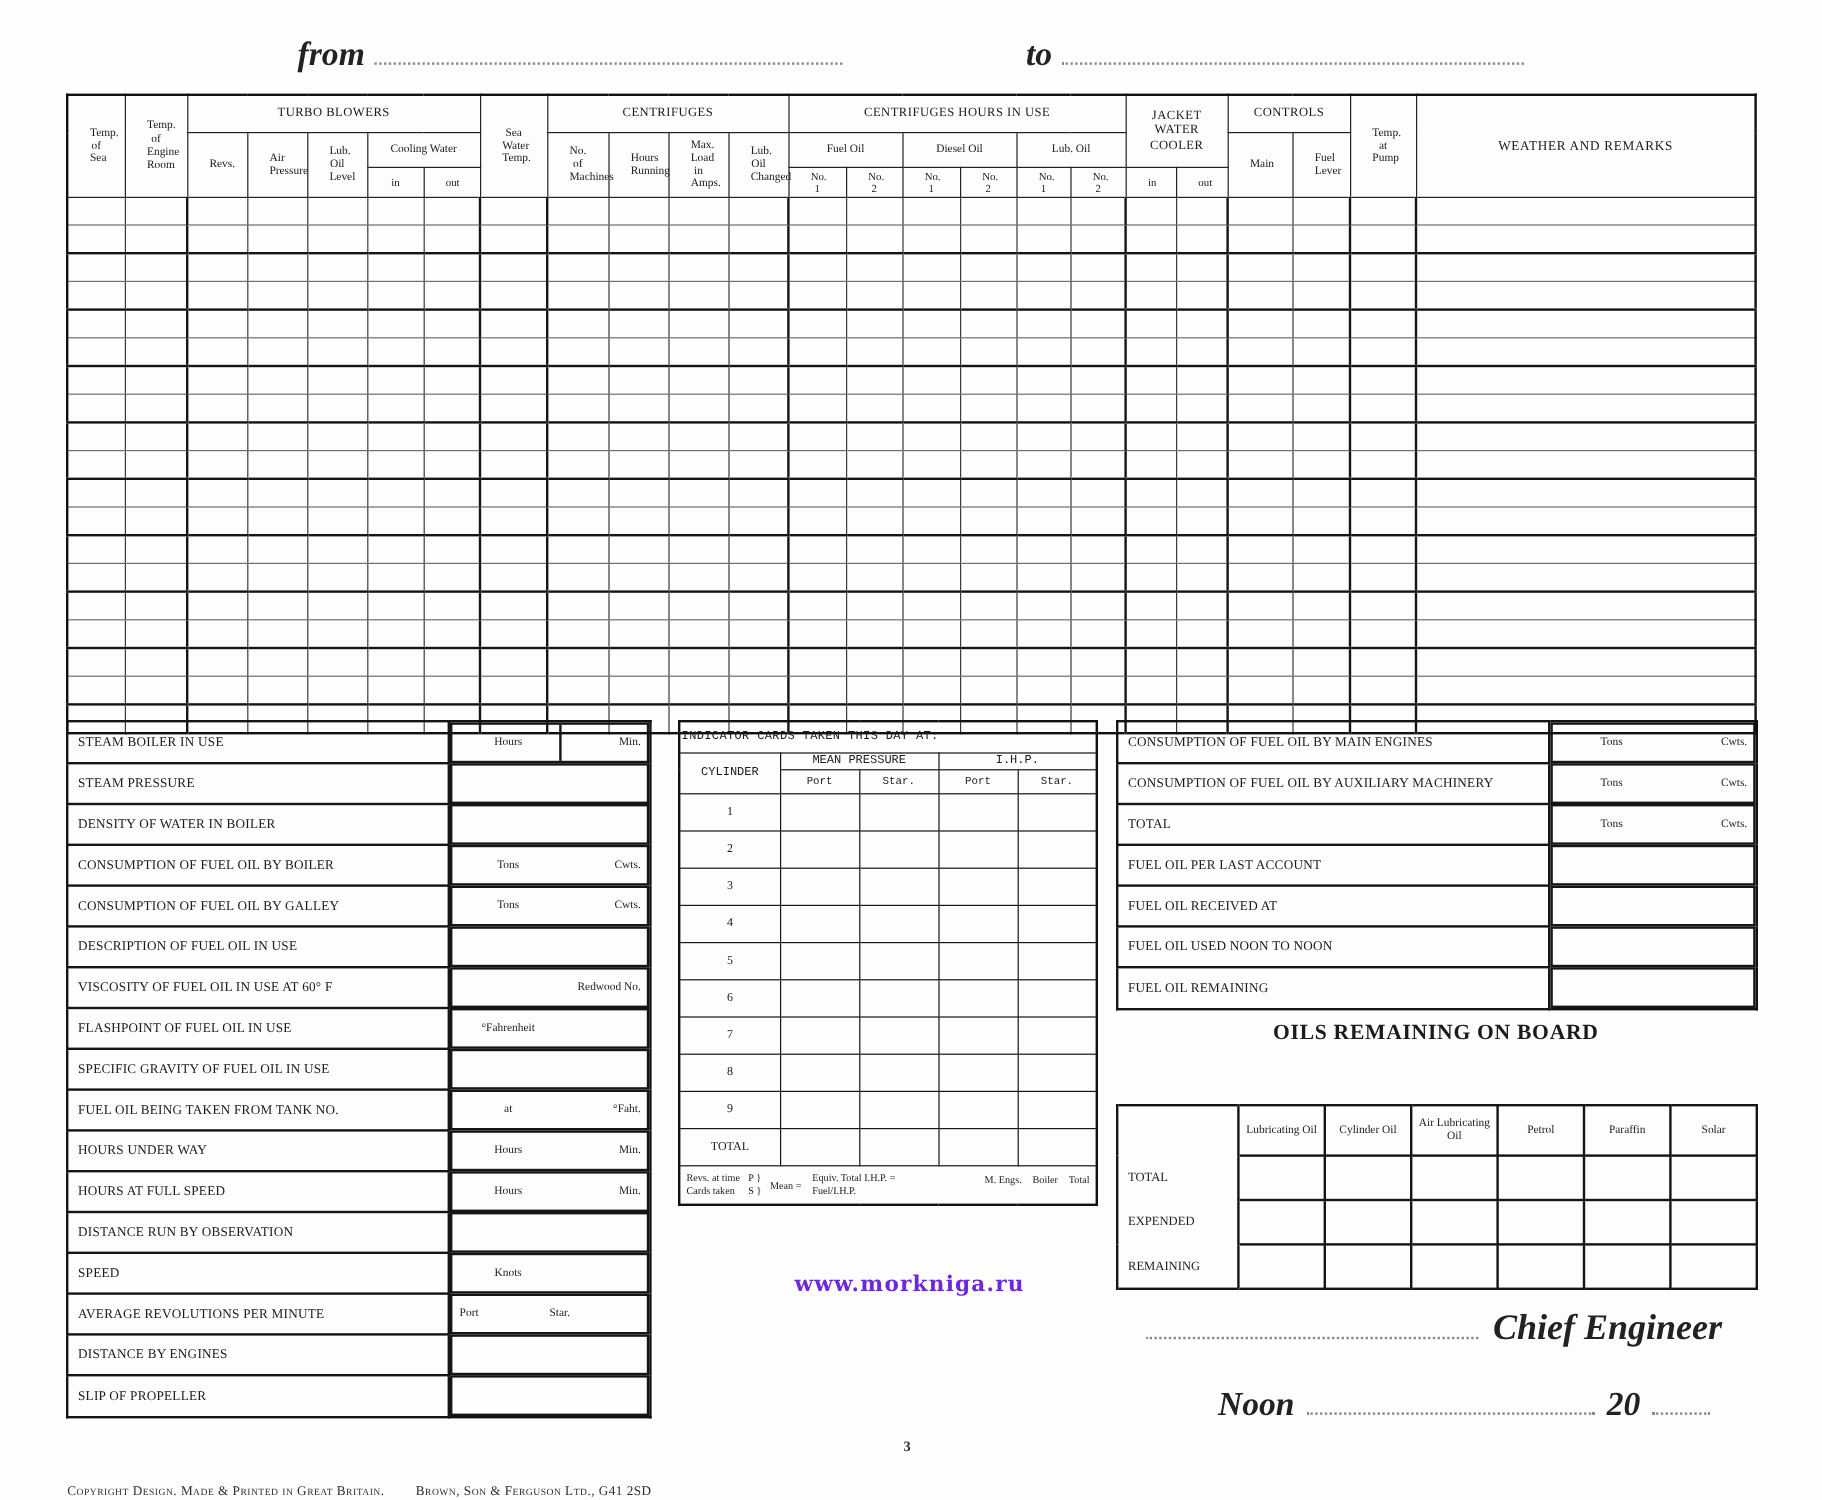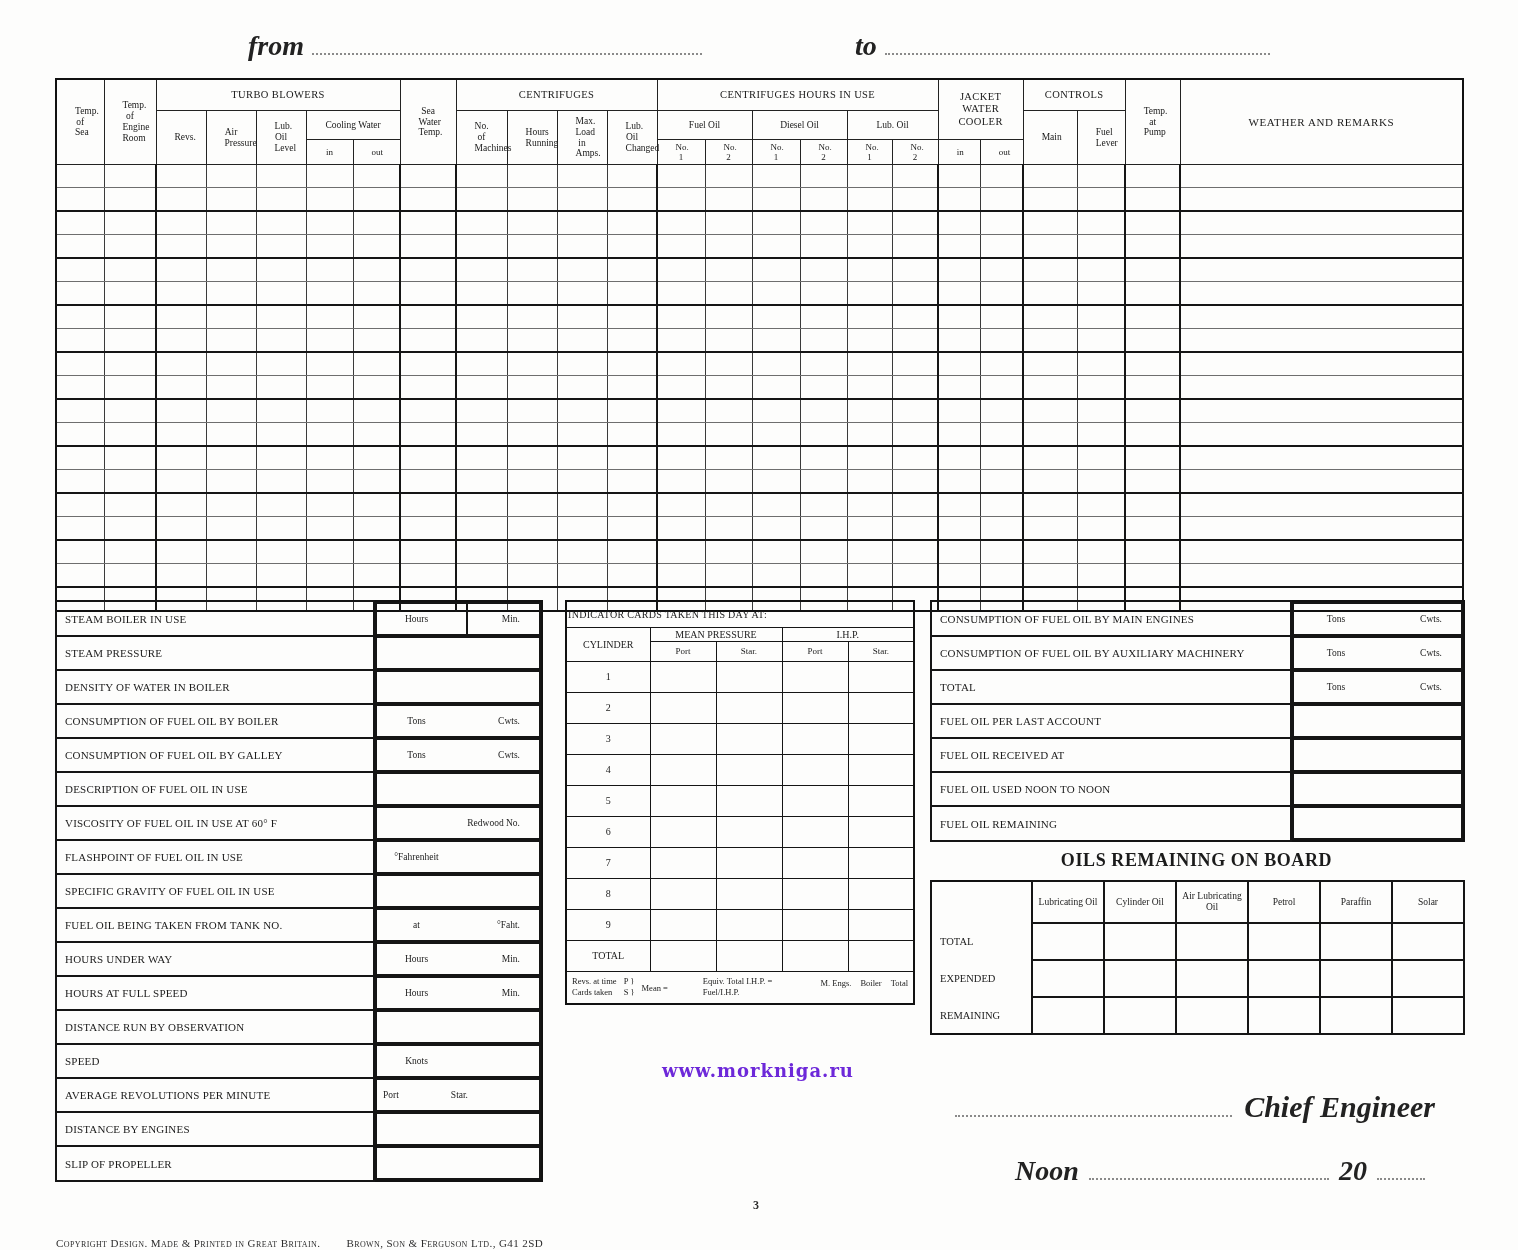--- a/index.html
+++ b/index.html
@@ -33,46 +33,46 @@
 
   
   .stat{border:2.5px solid #111;}
   .stat td{border:2px solid #151515;height:34px;box-sizing:border-box;}
   .stat td.lbl{font-size:11px;letter-spacing:.2px;padding:0 0 0 8px;font-weight:normal;
                text-transform:uppercase;}
   .stat td.val{position:relative;padding:0;}
   .valflex,.stat td.val{font-size:9.5px;color:#222;}
   .stat td.val{display:flex;align-items:center;}
   .stat td.val .h1{flex:1;text-align:center;}
-  .stat td.val .h2{width:64px;text-align:right;padding-right:19px;}
+  .stat td.val .h2{width:64px;text-align:right;padding-right:5px;}
   .stat td.val.left .h1{flex:0 0 auto;padding-left:6px;text-align:left;}
   .stat td.val.left .h2{flex:1;text-align:center;width:auto;}
   .stat td.val .vdiv{position:absolute;left:55%;top:0;bottom:0;border-left:2px solid #151515;}
   .boiler-table{position:absolute;left:55px;top:600px;width:486px;}
   .boiler-table col.c1{width:318px;} .boiler-table col.c2{width:168px;}
   .cons-table{position:absolute;left:930px;top:600px;width:533px;border-radius:13px;}
   .cons-table col.c1{width:360px;} .cons-table col.c2{width:173px;}
 
   
   .ind-table{position:absolute;left:565px;top:600px;width:349px;border:2.5px solid #111;}
   .ind-table th,.ind-table td{border:1.5px solid #151515;box-sizing:border-box;}
   .ind-title{font-size:11px;text-align:left;padding:5px 6px;font-weight:normal;letter-spacing:.3px;height:26px;}
-  .ind-table th{font-weight:normal;font-size:10px;padding:1px;}
+  .ind-table th{font-weight:normal;font-size:10px;padding:1px;font-family:Liberation Mono, monospace;}
   .ind-table .subh th{font-size:9px;height:20px;}
   .ind-table td.cyl{text-align:center;font-size:10px;}
   .ind-table tbody td{height:31px;}
   .ind-foot{display:flex;gap:7px;padding:4px 5px 5px 5px;font-size:8.5px;line-height:1.3;align-items:flex-start;}
   .ind-foot .stack{display:flex;flex-direction:column;}
   .ind-foot .mean{margin-top:7px;}
   .ind-foot .mright{margin-left:auto;display:flex;gap:9px;padding-top:2px;}
 
   
   .oils-title{position:absolute;left:930px;top:850px;width:533px;text-align:center;
               font-size:18px;font-weight:bold;letter-spacing:.6px;}
-  .oils-table{position:absolute;left:930px;top:880px;width:533px;border:2.5px solid #111;}
+  .oils-table{position:absolute;left:930px;top:920px;width:533px;border:2.5px solid #111;}
   .oils-table th,.oils-table td{border:2px solid #151515;box-sizing:border-box;}
   .oils-table th{font-weight:normal;font-size:9.5px;line-height:1.15;padding:2px;height:42px;}
   .oils-table td{height:37px;}
   .oils-table .olbl{border-top:none;border-bottom:none;font-size:10.5px;text-align:left;
                     padding-left:8px;text-transform:uppercase;}
   .oils-table th.corner{border-top:none;border-bottom:none;}
 
   
   .sig1{position:absolute;left:955px;top:1090px;width:480px;display:flex;align-items:baseline;}
   .sig1 .dotline{flex:1;margin-right:12px;}
@@ -901,21 +901,21 @@
         <div class="ind-foot">
           <span class="stack">
             <span>Revs. at time</span>
             <span>Cards taken</span>
           </span>
           <span class="stack">
             <span>P }</span>
             <span>S }</span>
           </span>
           <span class="mean">Mean =</span>
-          <span class="stack" style="margin-left:28px;">
+          <span class="stack" style="margin-left:2px;">
             <span>Equiv. Total I.H.P. =</span>
             <span>Fuel/I.H.P.</span>
           </span>
           <span class="mright">
             <span>M. Engs.</span>
             <span>Boiler</span>
             <span>Total</span>
           </span>
         </div>
       </td>

